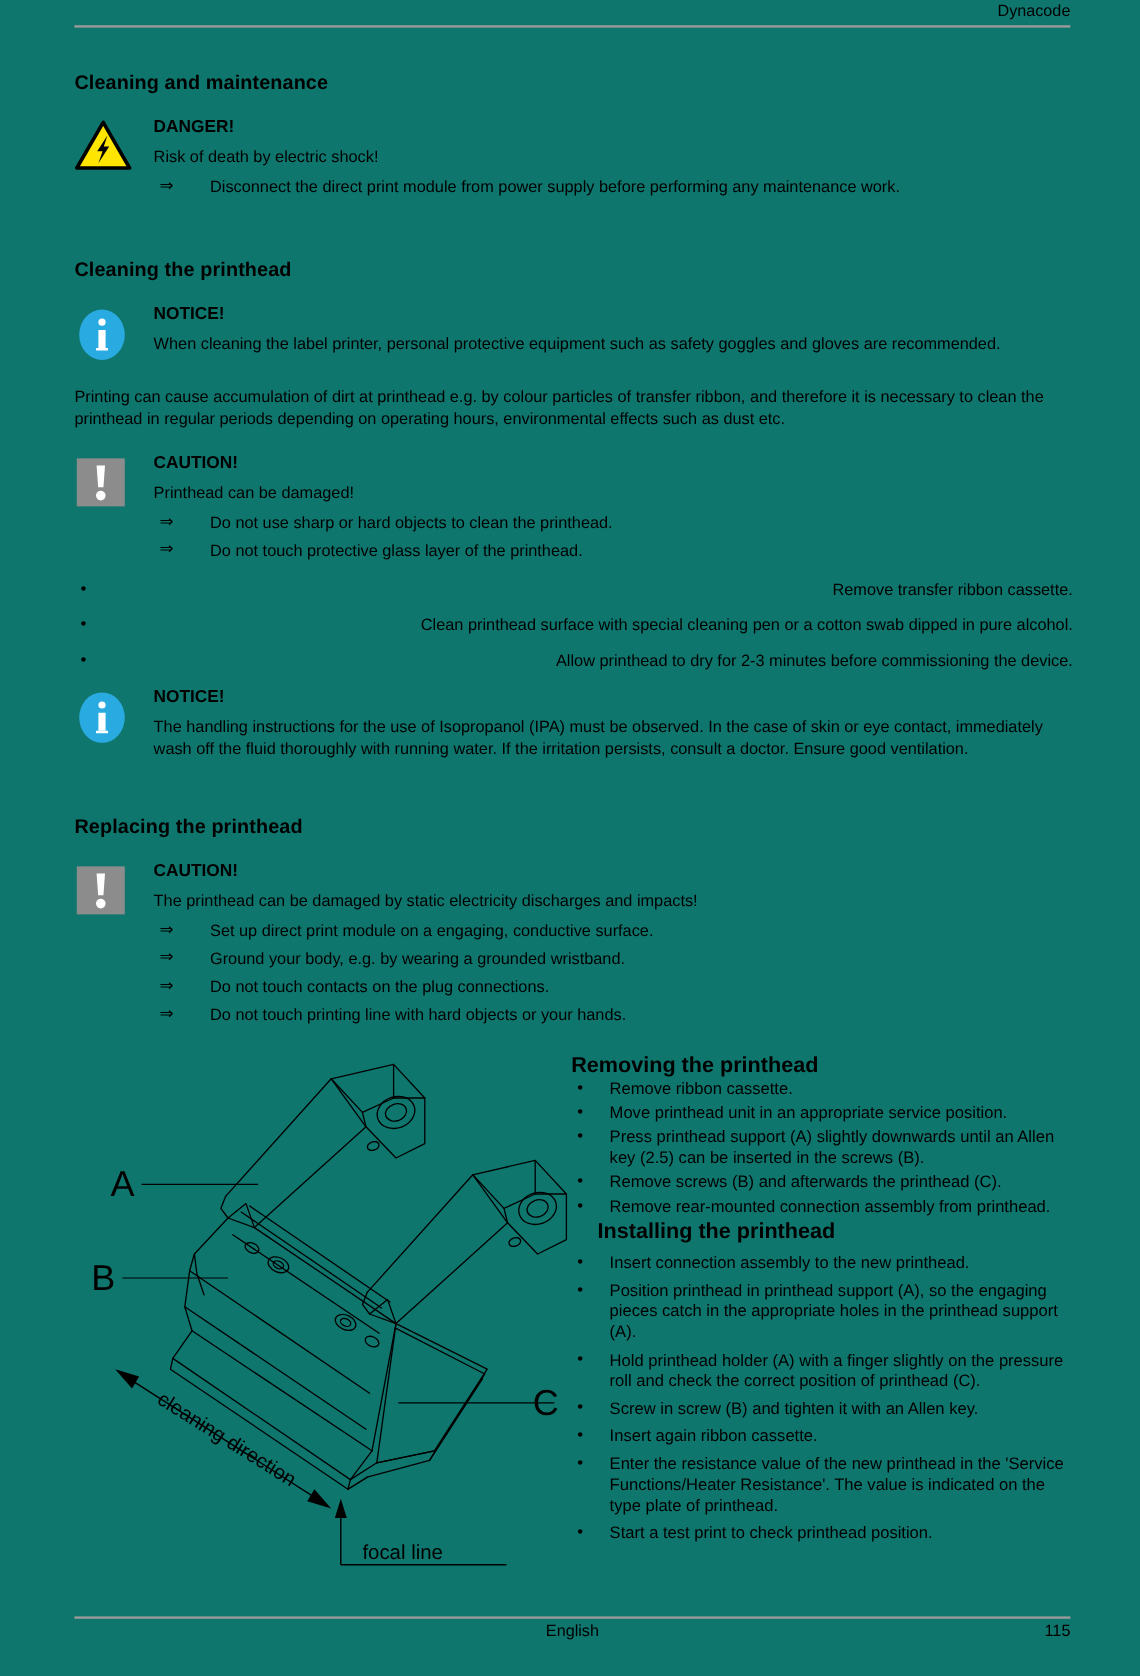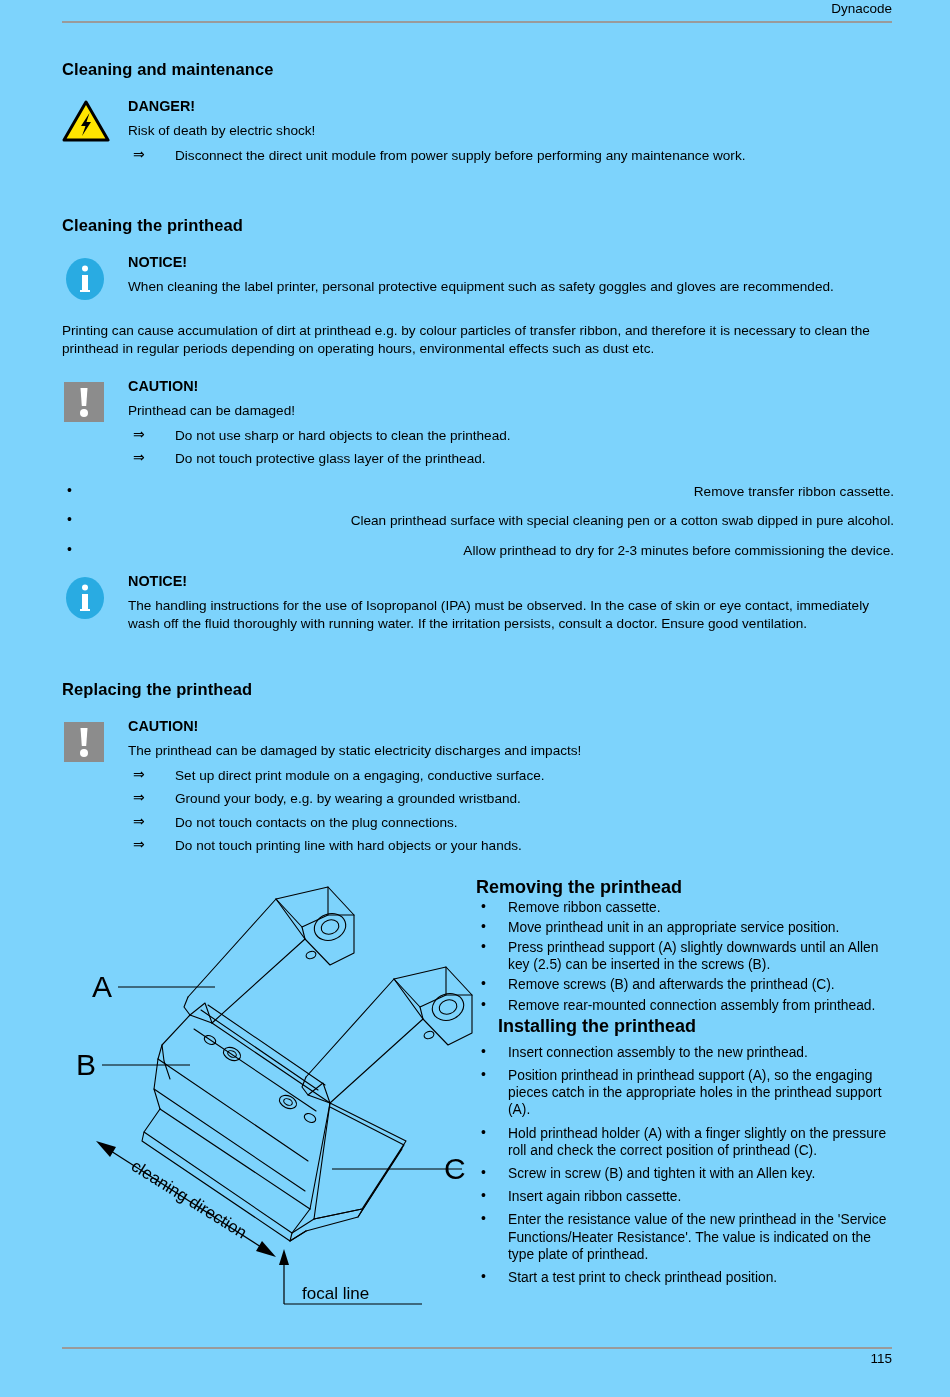--- a/index.html
+++ b/index.html
@@ -8,21 +8,21 @@
     background: #ffffff;
   }
   body {
     font-family: "Liberation Sans", sans-serif;
     color: #000000;
   }
   .page {
     position: relative;
     width: 950px;
     height: 1397px;
-    background: #7dd3fc;
+    background: #0f766e;
     overflow: hidden;
     box-sizing: border-box;
   }
 
   
   .header {
     position: absolute;
     top: 0;
     left: 62px;
     right: 58px;
@@ -249,21 +249,21 @@
       <div class="admon-icon">
         <svg class="icon-danger" viewBox="0 0 48 42">
           <polygon points="24,2 46,40 2,40" fill="#FFE500" stroke="#000000" stroke-width="3" stroke-linejoin="round"></polygon>
           <path d="M27.5,13 L19,26 L23.5,26 L20,36 L29,22 L24.5,22 Z" fill="#000000"></path>
         </svg>
       </div>
       <div class="admon-body">
         <div class="admon-title">DANGER!</div>
         <p class="admon-text">Risk of death by electric shock!</p>
         <ul class="arrow-list">
-          <li>Disconnect the direct unit module from power supply before performing any maintenance work.</li>
+          <li>Disconnect the direct print module from power supply before performing any maintenance work.</li>
         </ul>
       </div>
     </div>
 
     <h2 class="section-heading" style="margin-top:52px;">Cleaning the printhead</h2>
 
     <div class="admon" style="margin-top:17px;">
       <div class="admon-icon">
         <svg class="icon-notice" viewBox="0 0 46 46">
           <ellipse cx="23" cy="23" rx="19" ry="21" fill="#29ABE2"></ellipse>
@@ -454,16 +454,17 @@
           <li style="margin-bottom:6px;">Enter the resistance value of the new printhead in the 'Service Functions/Heater Resistance'. The value is indicated on the type plate of printhead.</li>
           <li style="margin-bottom:0;">Start a test print to check printhead position.</li>
         </ul>
       </div>
 
     </div>
   </div>
 
   <div class="footer">
     <div class="footer-rule"></div>
+    <div class="footer-lang">English</div>
     <div class="footer-page">115</div>
   </div>
 
 </div>
 
 </body></html>

